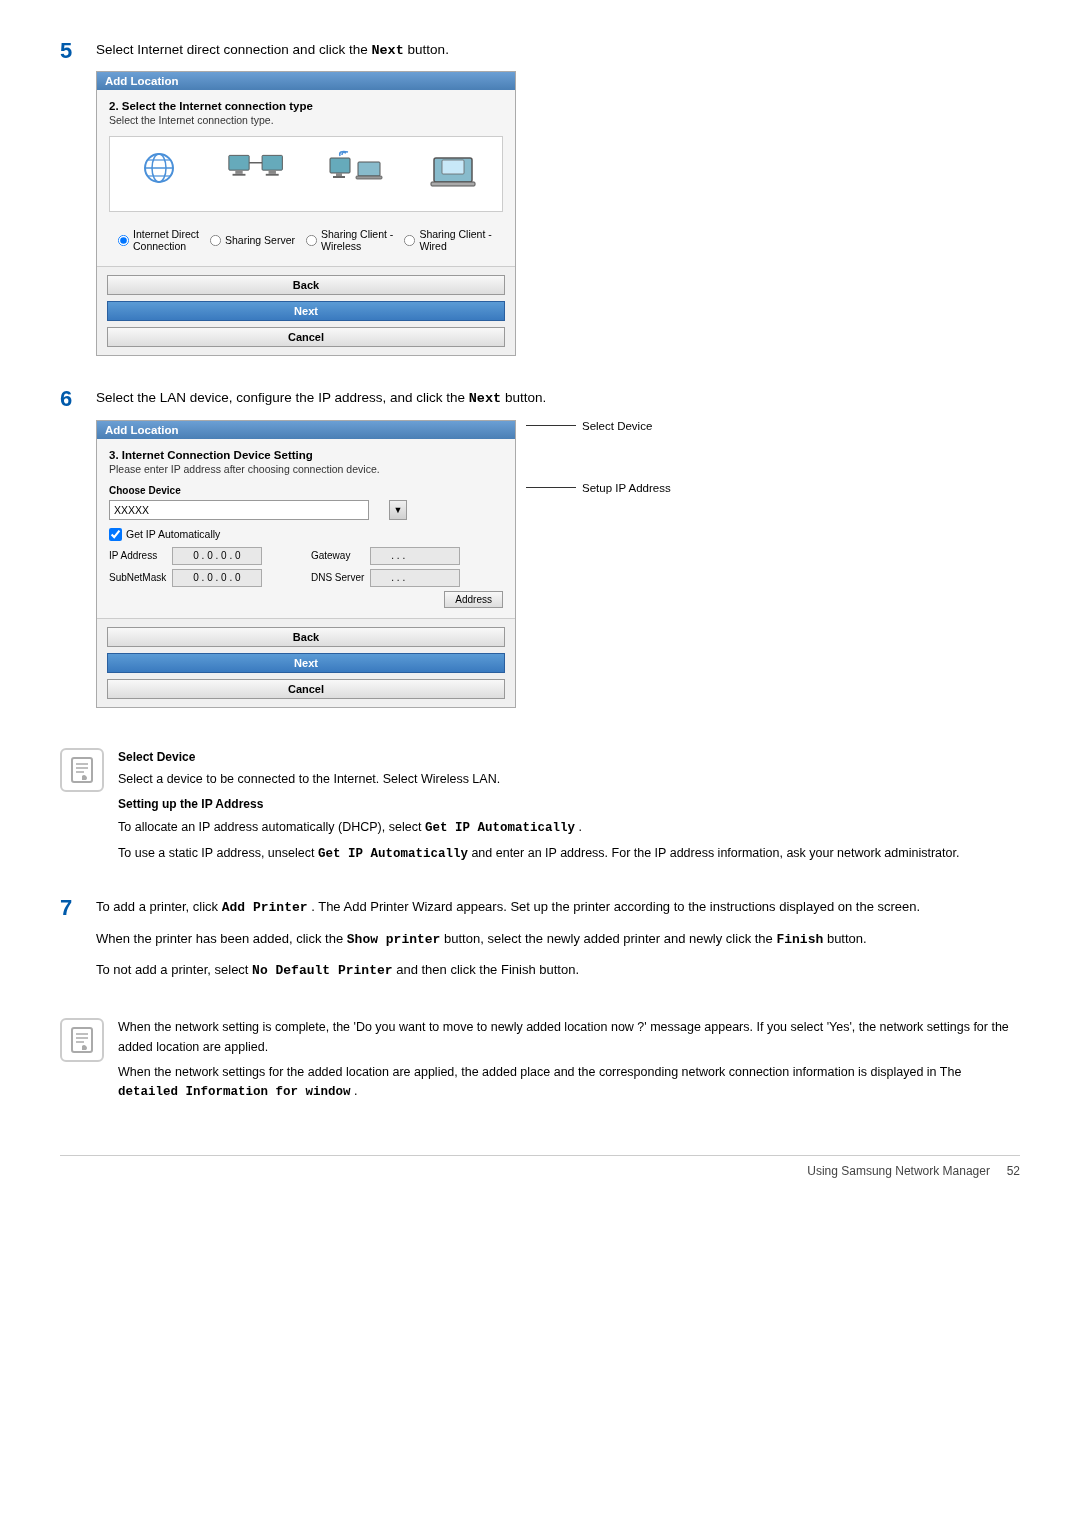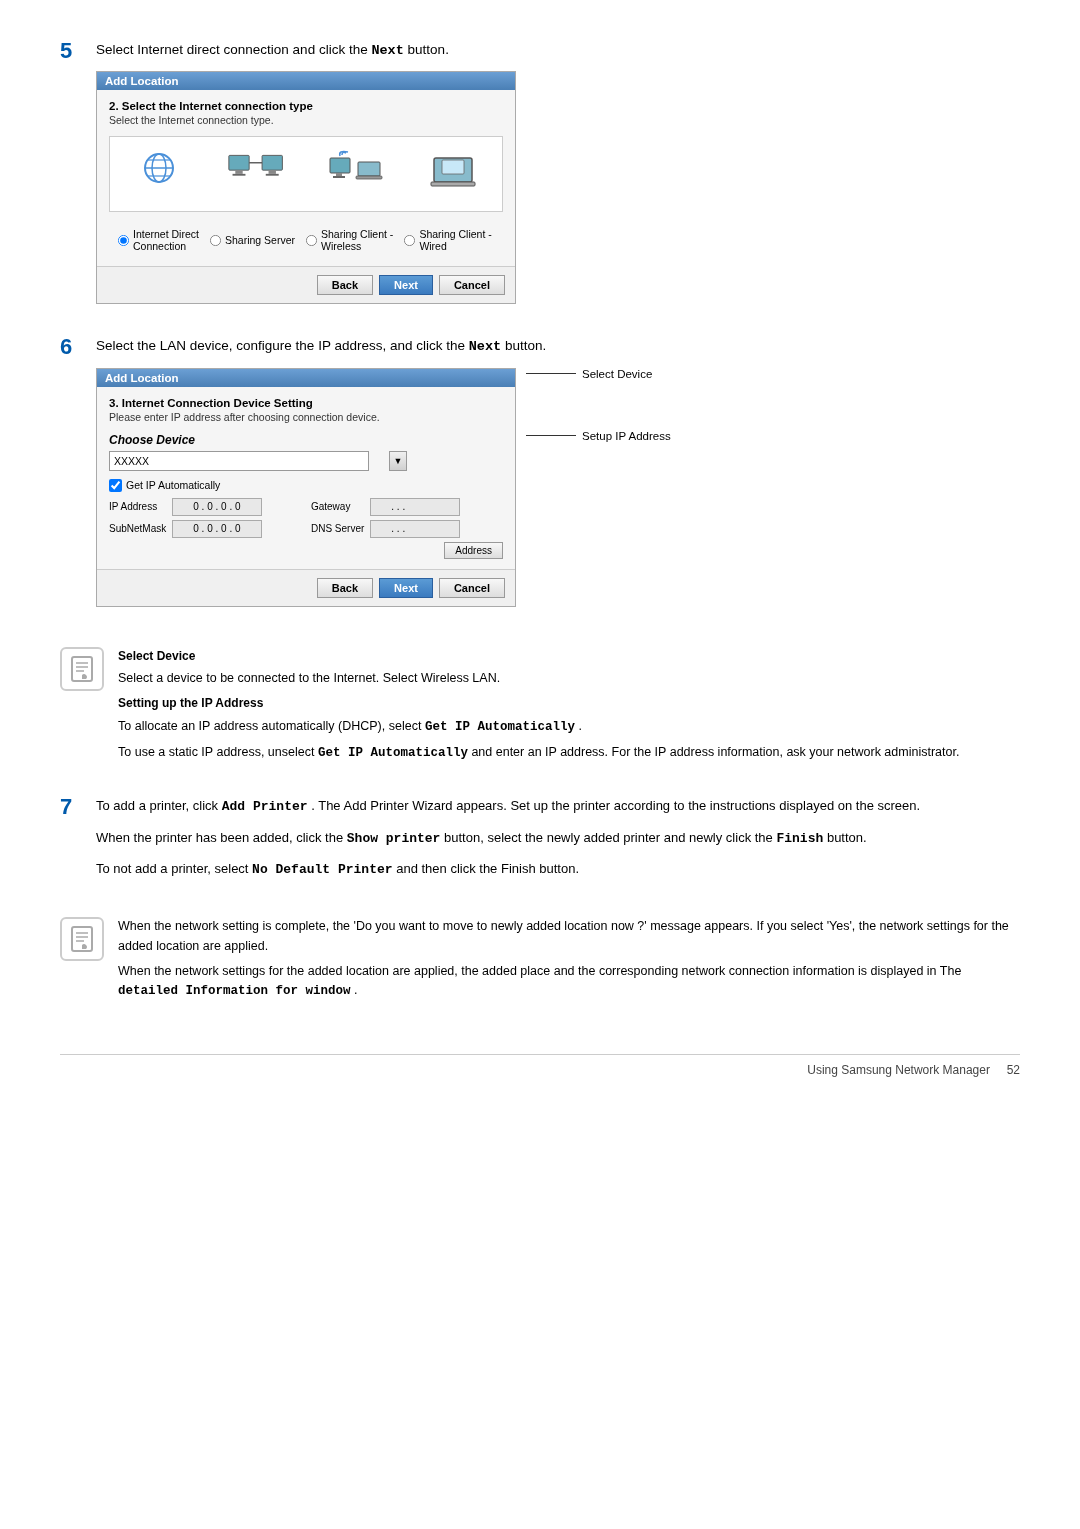--- a/index.html
+++ b/index.html
@@ -110,44 +110,44 @@
     .radio-item input { transform: scale(0.85); }
 
     
     .dialog-btn-row {
       display: flex;
       justify-content: flex-end;
       gap: 6px;
       padding: 8px 10px;
       background: #f0f0f0;
       border-top: 1px solid #ccc;
+      flex-direction: column;
     }
     .dlg-btn {
       background: linear-gradient(to bottom, #f8f8f8, #ddd);
       border: 1px solid #999;
       padding: 3px 14px;
       font-size: 11px;
       cursor: pointer;
       font-weight: bold;
     }
     .dlg-btn-primary {
       background: linear-gradient(to bottom, #5b9bd5, #3a7abf);
       color: white;
       border: 1px solid #2a5f9e;
     }
 
     
     .device-section {
       margin-bottom: 8px;
     }
     .device-section-label {
-      font-size: 12px;
+      font-size: 10px;
       font-weight: bold;
       margin-bottom: 4px;
-      font-style: italic;
     }
     .device-dropdown-row {
       display: flex;
       align-items: center;
       gap: 20px;
     }
     .device-input {
       width: 260px;
       height: 20px;
       border: 1px solid #999;

